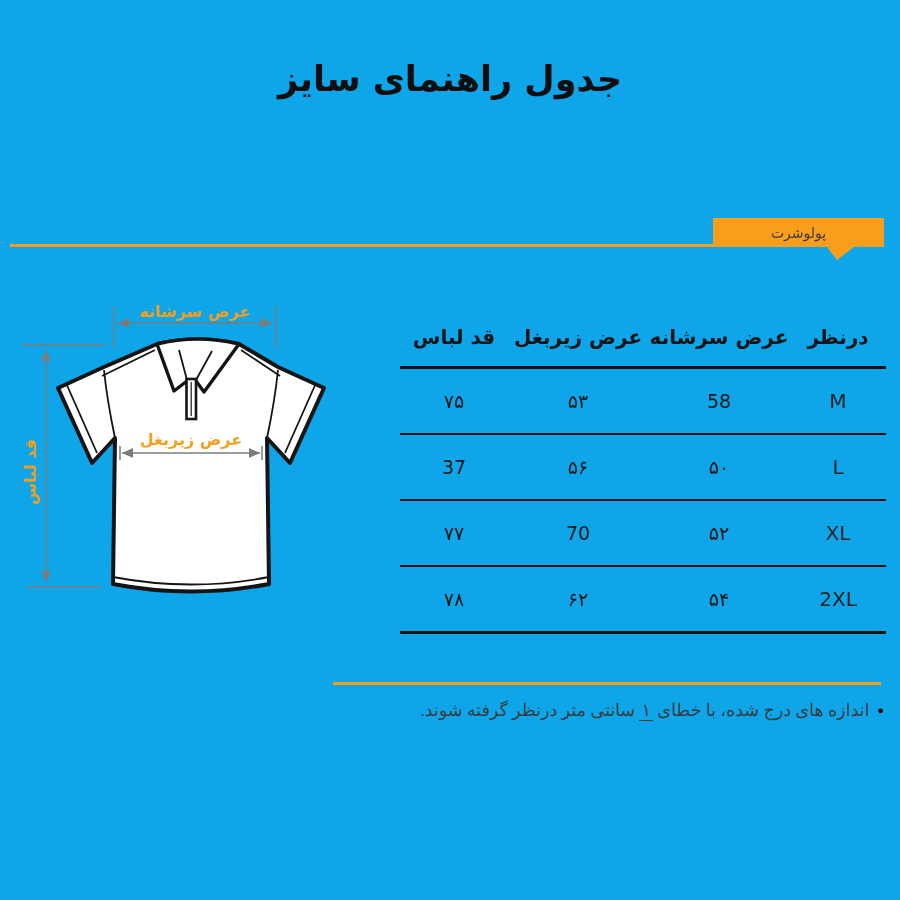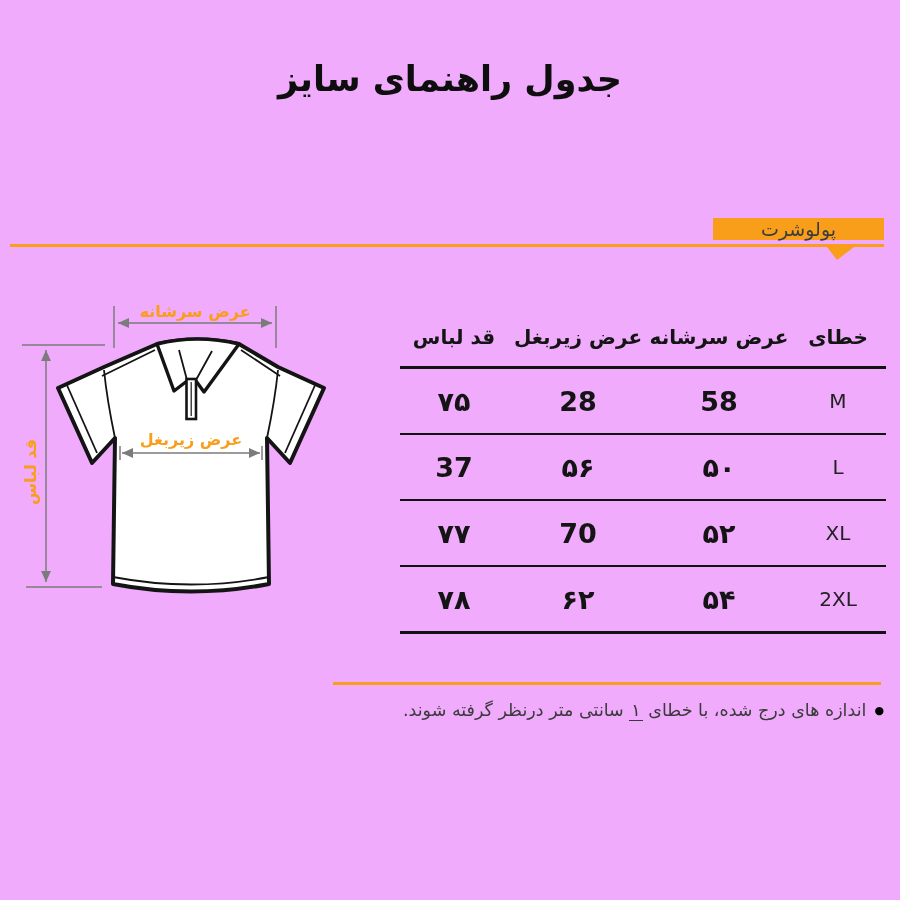--- a/index.html
+++ b/index.html
@@ -1,53 +1,53 @@
 <!DOCTYPE html>
 <html lang="fa"><head>
 <meta charset="utf-8">
 <style>
   html,body{margin:0;padding:0;}
   body{font-family:"DejaVu Sans",sans-serif;background:#fff;}
-  .page{position:relative;width:900px;height:900px;background:#f0abfc;overflow:hidden;}
+  .page{position:relative;width:900px;height:900px;background:#0ea5e9;overflow:hidden;}
 
   
   .title{position:absolute;top:36px;left:0;width:100%;text-align:center;
          font-size:35px;font-weight:700;color:#0e0e0e;direction:rtl;}
 
   
   .banner-line{position:absolute;left:10px;top:244px;width:874px;height:3px;background:#F89E1B;}
-  .banner-tab{position:absolute;left:713px;top:218px;width:171px;height:22px;background:#F89E1B;
+  .banner-tab{position:absolute;left:713px;top:218px;width:171px;height:29px;background:#F89E1B;
               display:flex;align-items:center;justify-content:center;
-              font-size:19px;color:#3c3c3c;direction:rtl;}
+              font-size:14px;color:#3c3c3c;direction:rtl;}
   .banner-tail{position:absolute;left:827px;top:247px;width:0;height:0;
                border-left:10px solid transparent;border-right:17px solid transparent;
                border-top:13px solid #F89E1B;}
 
   
   .diagram{position:absolute;left:15px;top:288px;width:372px;height:322px;}
   .dim-label{font-size:16px;font-weight:700;fill:#F89E1B;}
 
   
   .size-table{position:absolute;left:400px;top:308px;width:486px;border-collapse:collapse;
               direction:rtl;table-layout:fixed;}
   .size-table col.c-size{width:96px;}
   .size-table col.c-shoulder{width:142px;}
   .size-table col.c-underarm{width:140px;}
   .size-table col.c-length{width:108px;}
   .size-table th{height:56px;font-size:20px;font-weight:700;color:#141414;
                  text-align:center;vertical-align:middle;border-bottom:3.5px solid #111;}
-  .size-table td{height:62px;font-size:27px;font-weight:700;color:#141414;
+  .size-table td{height:62px;font-size:19px;font-weight:400;color:#141414;
                  text-align:center;vertical-align:middle;border-bottom:2.5px solid #111;}
   .size-table tr:last-child td{border-bottom:3.5px solid #111;text-align:center;}
   .size-table td.latin{font-weight:400;font-size:20px;color:#222;}
 
   
   .footnote-line{position:absolute;left:333px;top:682px;width:548px;height:2.5px;background:#F89E1B;}
   .footnote{position:absolute;right:16px;top:697px;direction:rtl;font-size:17.5px;
-            color:#3a3a3a;line-height:26px;white-space:nowrap;}
+            color:#3a3a3a;line-height:26px;white-space:nowrap;font-family:Liberation Serif, serif;}
   .footnote .bullet{font-size:11px;color:#000;margin-left:8px;vertical-align:2px;}
   .footnote .err{border-bottom:1.8px solid #3a3a3a;padding:0 2px;}
 </style>
 </head>
 <body>
 
 <div class="page">
 
   <h1 class="title">جدول راهنمای سایز</h1>
 
@@ -108,31 +108,31 @@
 
   <table class="size-table">
     <colgroup>
       <col class="c-size">
         <col class="c-shoulder">
         <col class="c-underarm">
         <col class="c-length">
     </colgroup>
     <thead>
       <tr>
-        <th>خطای</th>
+        <th>درنظر</th>
         <th>عرض سرشانه</th>
         <th>عرض زیربغل</th>
         <th>قد لباس</th>
       </tr>
     </thead>
     <tbody>
       <tr>
         <td class="latin">M</td>
         <td>58</td>
-        <td>28</td>
+        <td>۵۳</td>
         <td>۷۵</td>
       </tr>
       <tr>
         <td class="latin">L</td>
         <td>۵۰</td>
         <td>۵۶</td>
         <td>37</td>
       </tr>
       <tr>
         <td class="latin">XL</td>

